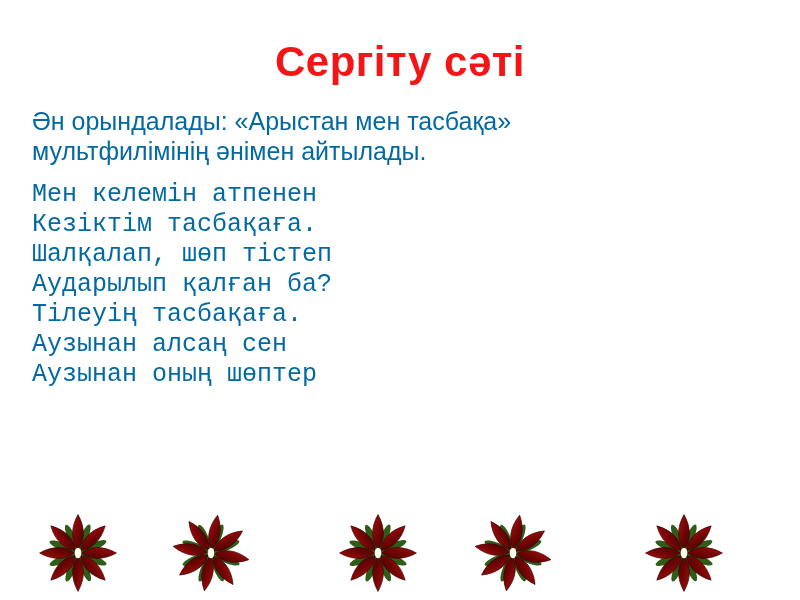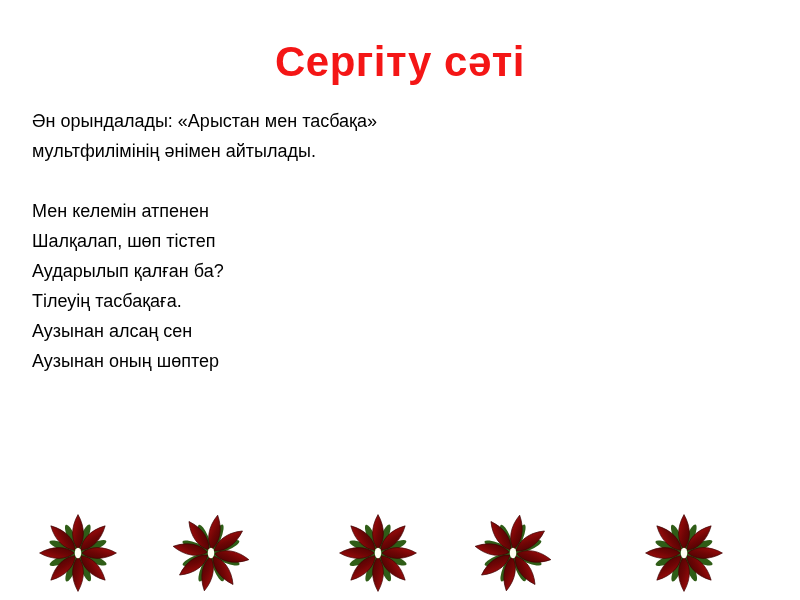--- a/index.html
+++ b/index.html
@@ -40,29 +40,30 @@
   
   .body-block {
     position: absolute;
     left: 32px;
     top: 106px;
     width: 620px;
   }
 
   .subtitle-line,
   .poem-line {
-    color: #000000;
-    font-size: 18px;
+    color: #0369a1;
+    font-size: 25px;
     line-height: 30px;
     white-space: nowrap;
     font-weight: normal;
   }
 
   .poem {
-    margin-top: 30px;
+    margin-top: 14px;
+    font-family: Liberation Mono, monospace;
   }
 
   
   .flower-row {
     position: absolute;
     left: 0;
     top: 505px;
     width: 800px;
     height: 95px;
   }
@@ -88,20 +89,21 @@
 
   <div class="body-block">
 
     <div class="subtitle-block">
       <div class="subtitle-line">Ән орындалады: «Арыстан мен тасбақа»</div>
       <div class="subtitle-line">мультфилімінің әнімен айтылады.</div>
     </div>
 
     <div class="poem">
       <div class="poem-line">Мен келемін атпенен</div>
+      <div class="poem-line">Кезіктім тасбақаға.</div>
       <div class="poem-line">Шалқалап, шөп тістеп</div>
       <div class="poem-line">Аударылып қалған ба?</div>
       <div class="poem-line">Тілеуің тасбақаға.</div>
       <div class="poem-line">Аузынан алсаң сен</div>
       <div class="poem-line">Аузынан оның шөптер</div>
     </div>
 
   </div>
 
   <div class="flower-row" id="flower-row">

